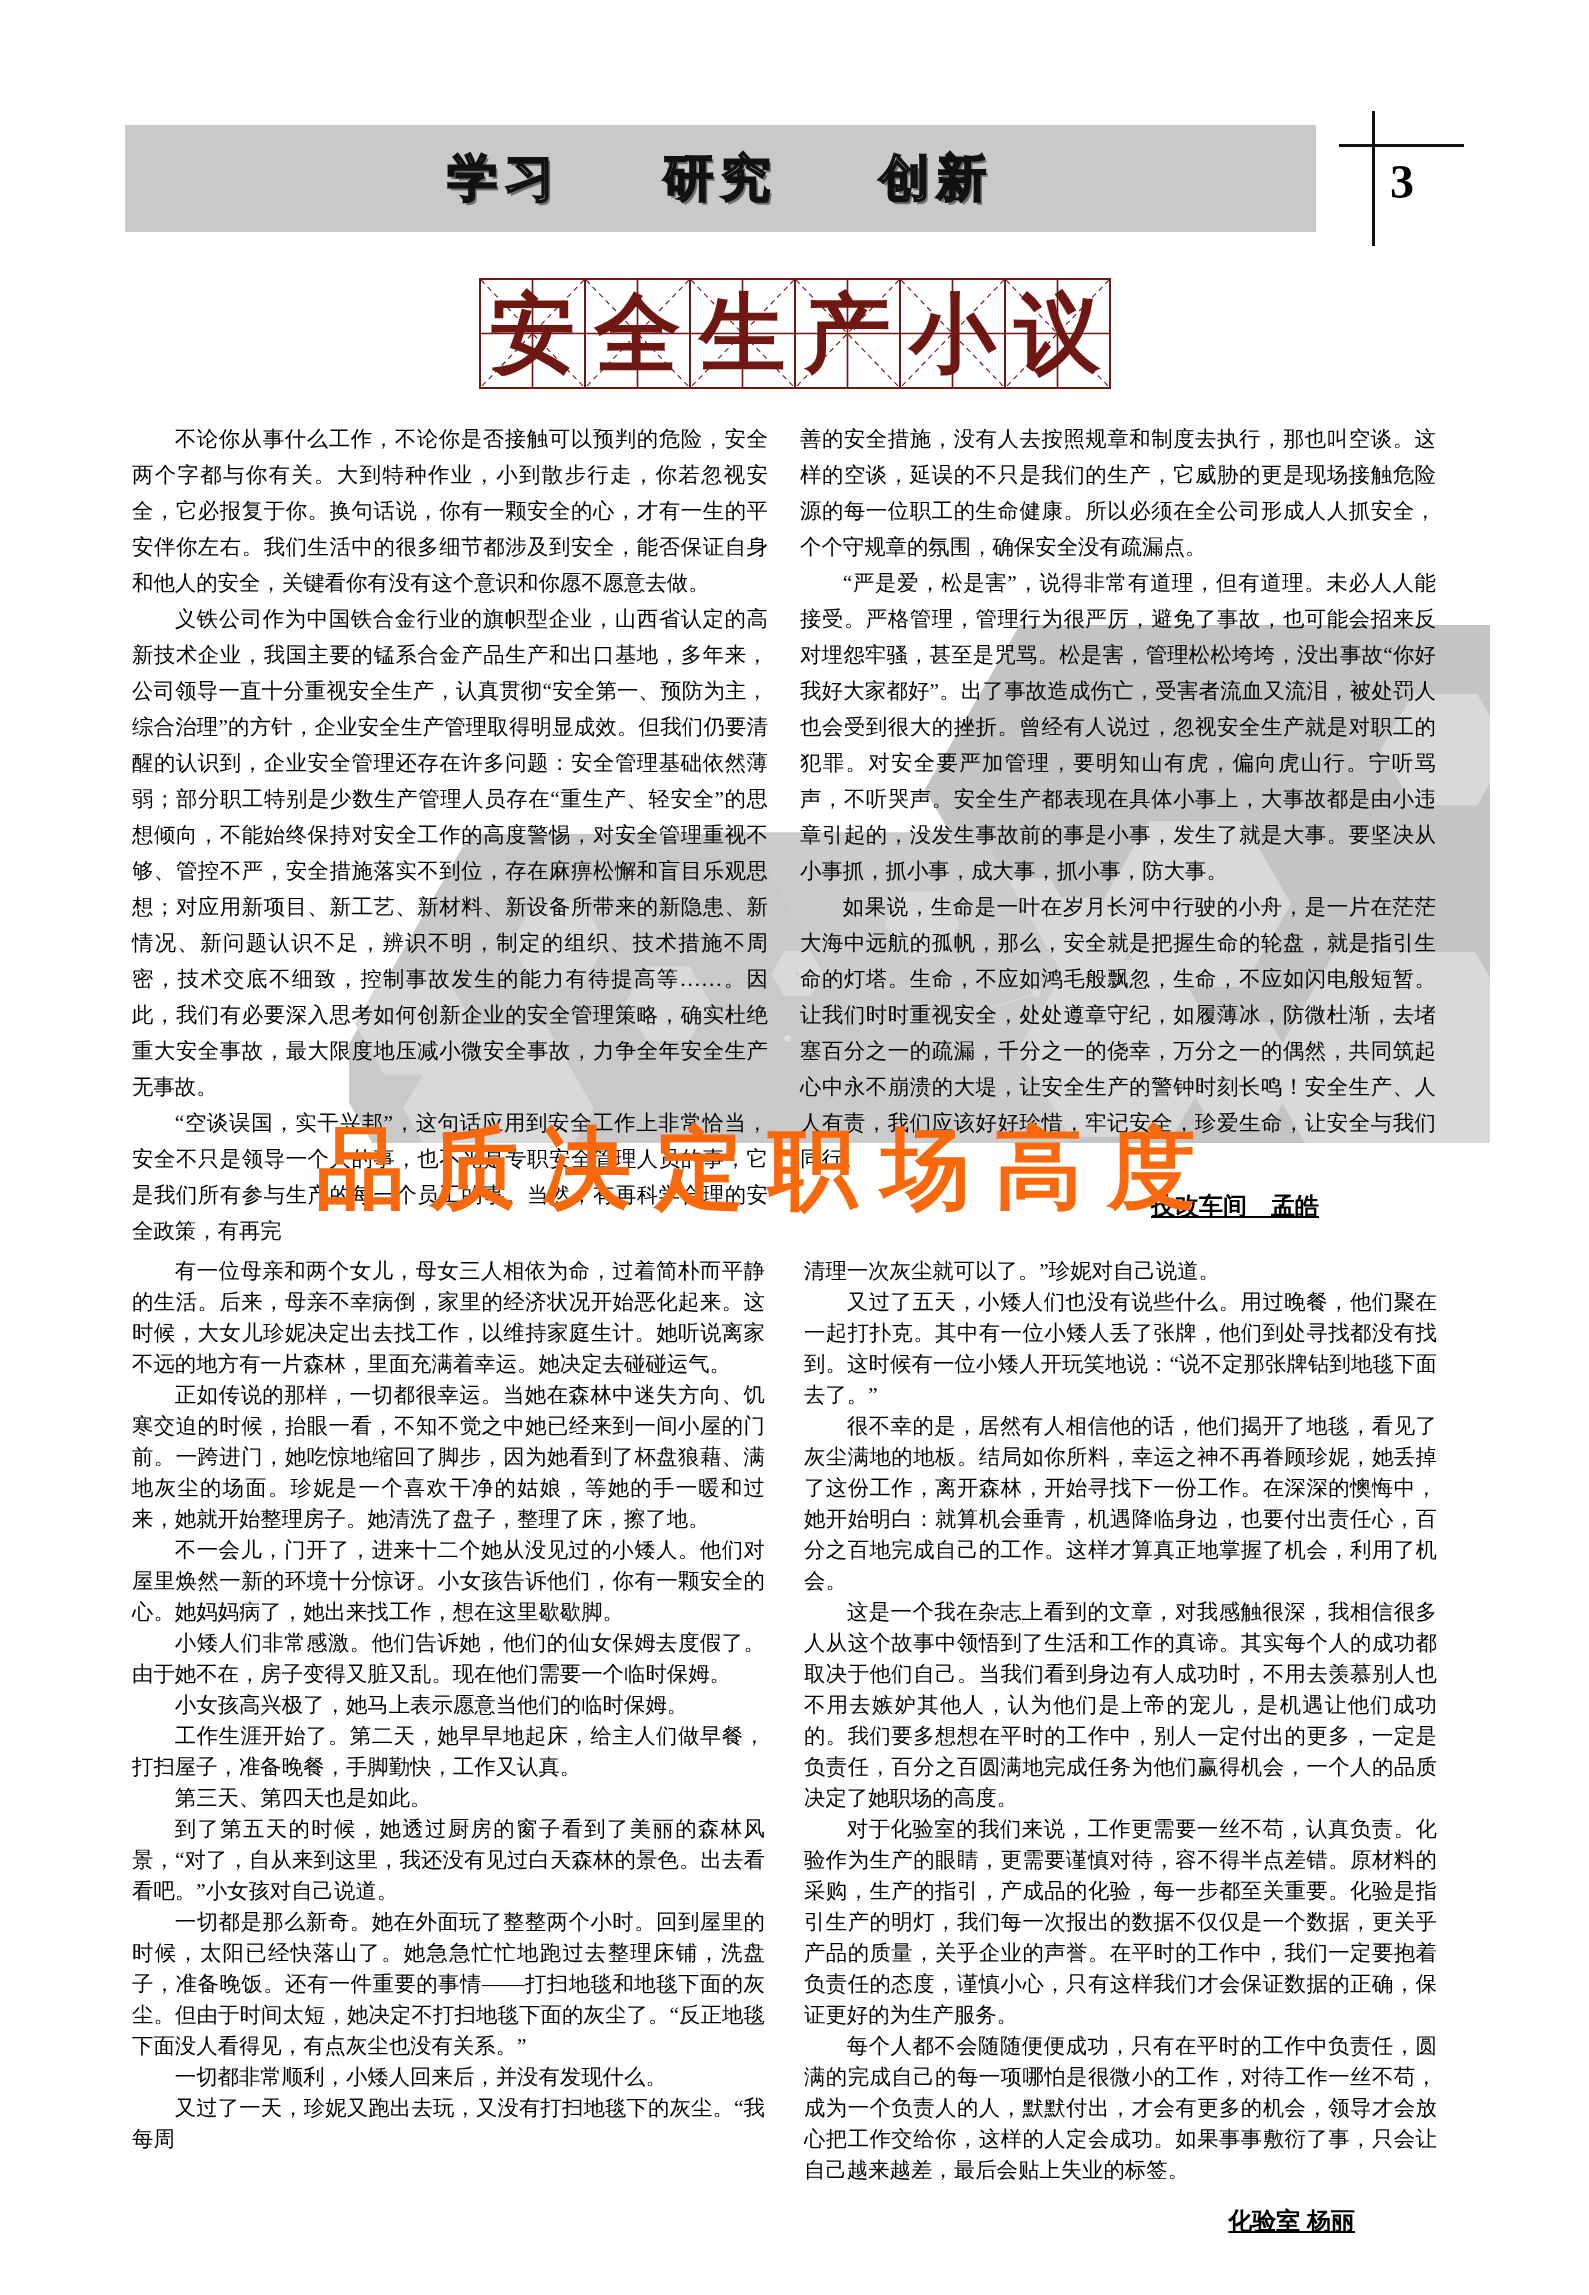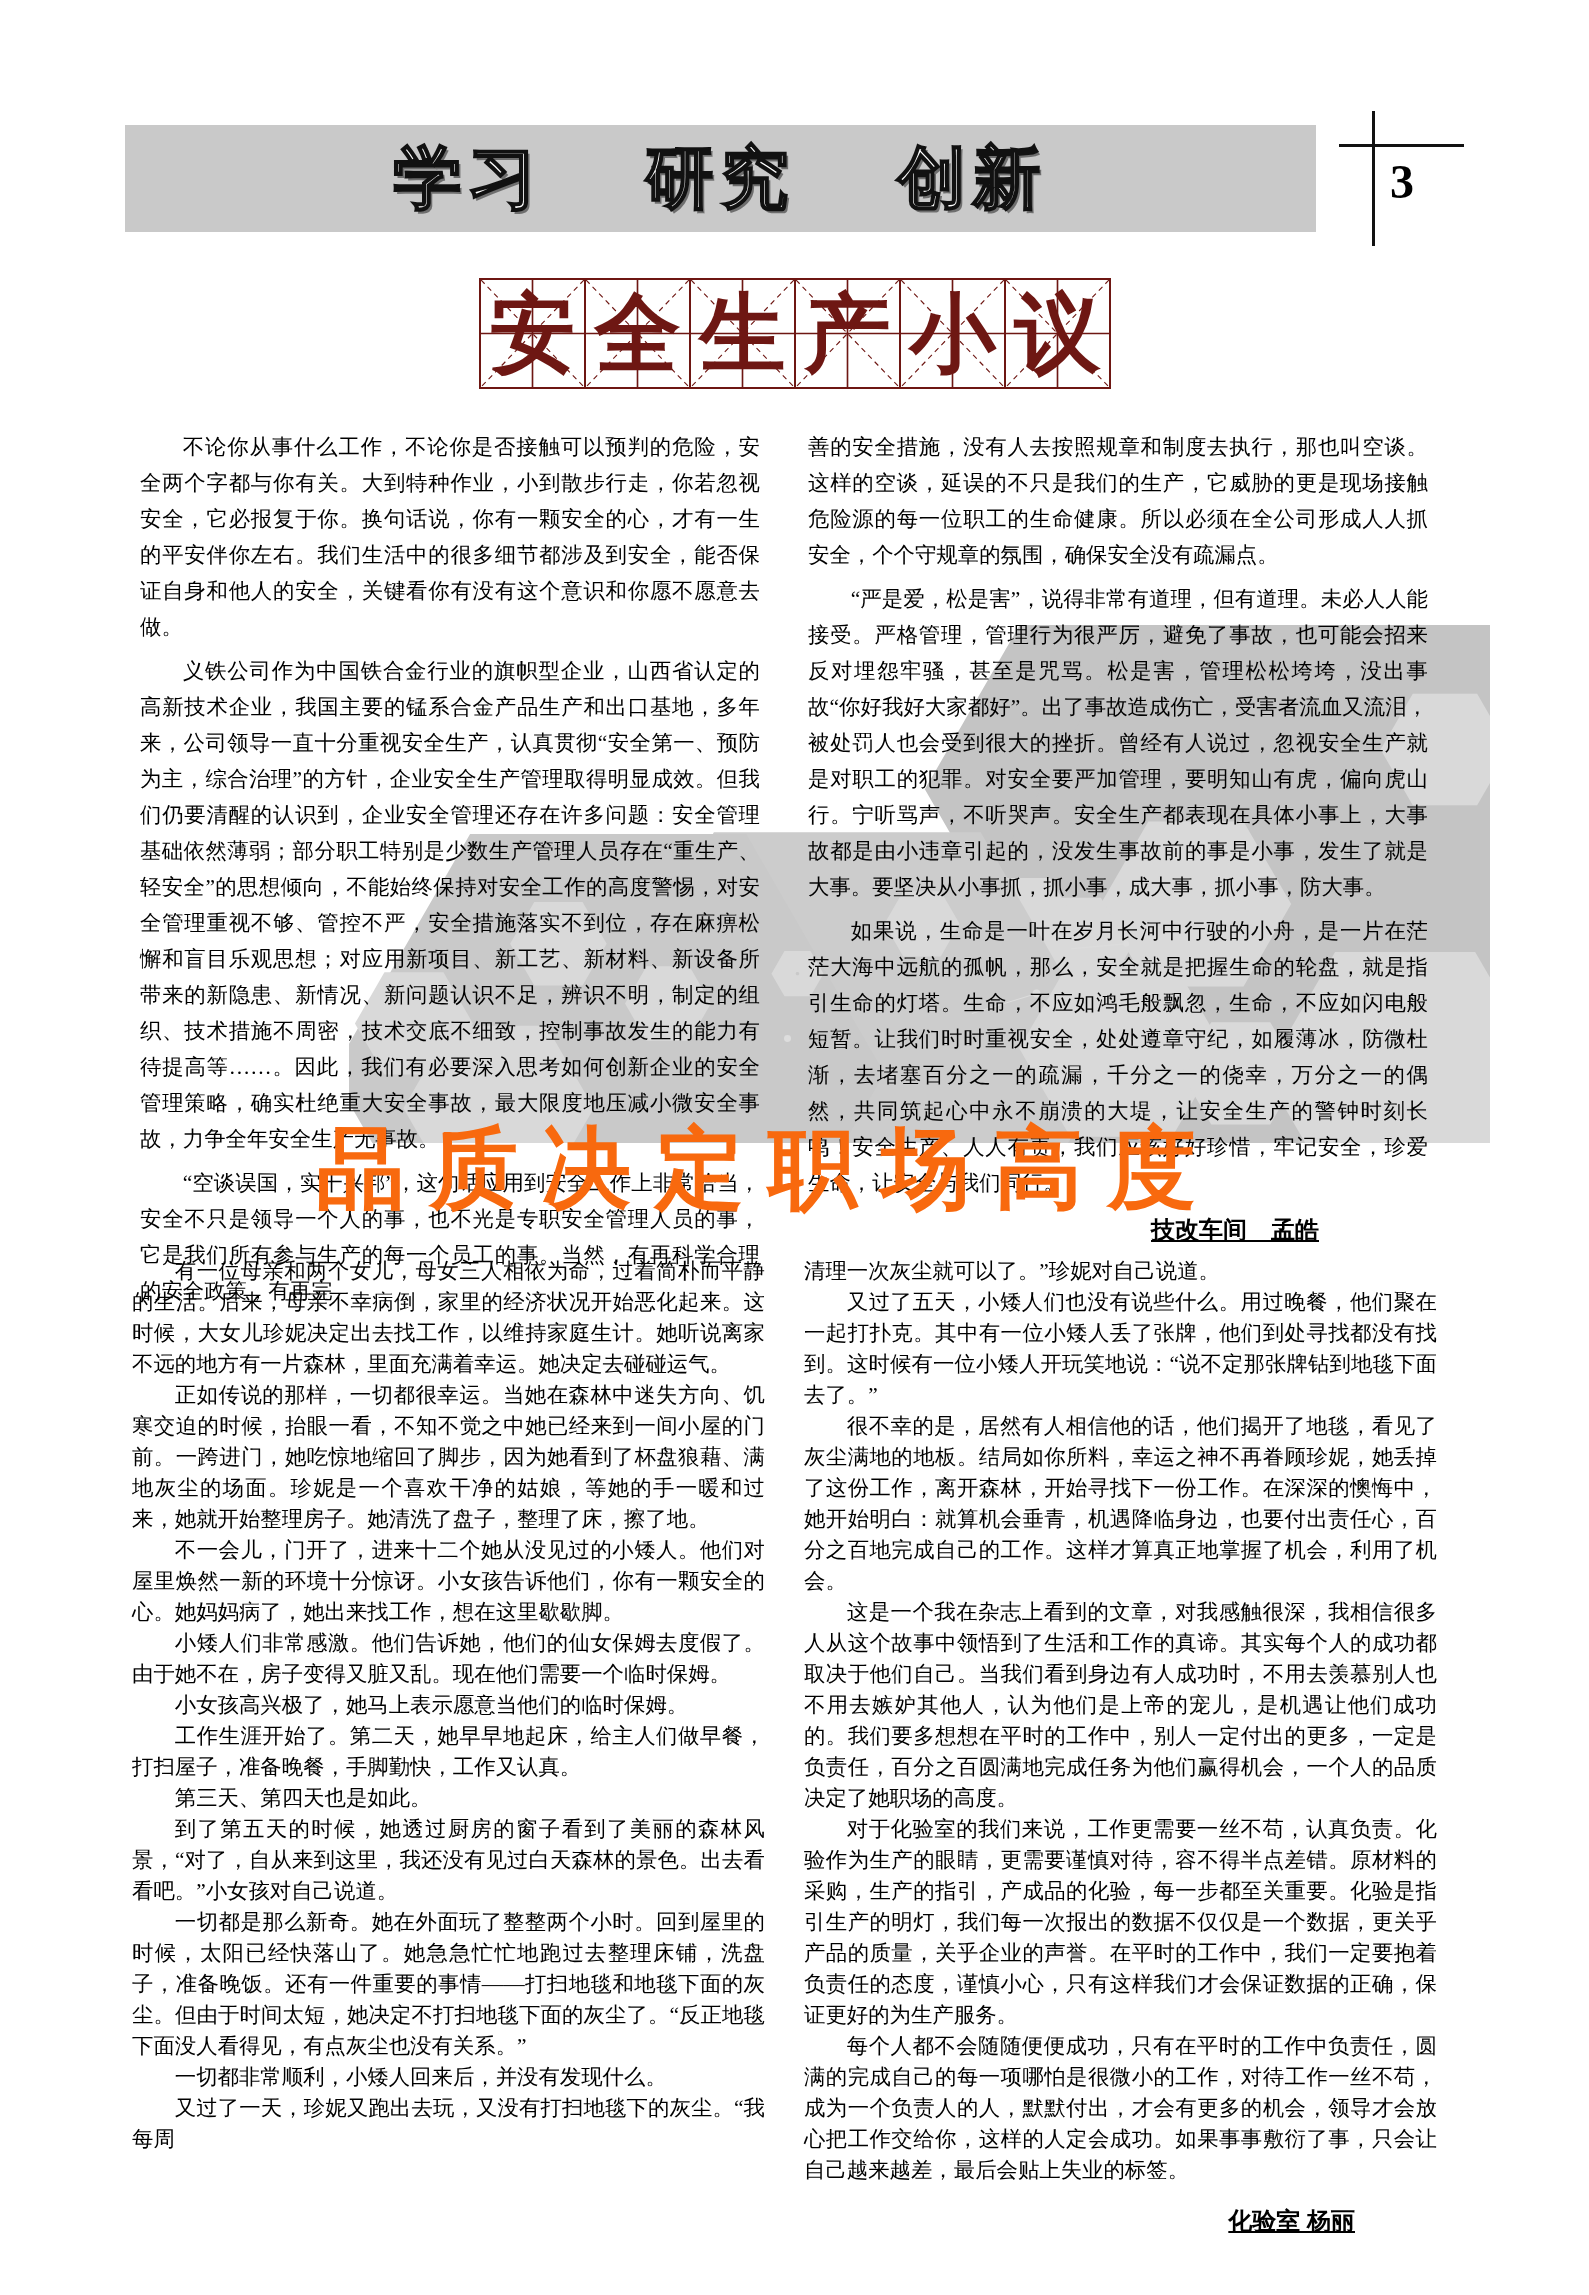--- a/index.html
+++ b/index.html
@@ -3,42 +3,42 @@
 <meta charset="utf-8">
 <style>
   html,body{margin:0;padding:0;background:#ffffff;}
   .page{position:relative;width:1589px;height:2295px;background:#ffffff;overflow:hidden;
         font-family:"Liberation Serif","DejaVu Serif",serif;color:#000;}
 
   
   .banner{position:absolute;left:125px;top:125px;width:1191px;height:107px;background:#c9c9c9;
           display:flex;align-items:center;justify-content:center;gap:102px;}
   .banner-word{font-family:"Liberation Sans","DejaVu Sans",sans-serif;font-weight:bold;
-               font-size:68px;letter-spacing:7px;color:#ffffff;
+               font-size:50px;letter-spacing:7px;color:#ffffff;
                -webkit-text-stroke:2px #111;text-shadow:2.5px 2.5px 0 rgba(0,0,0,0.45);}
 
   
   .crop-v{position:absolute;left:1372px;top:111px;width:2.5px;height:135px;background:#111;}
   .crop-h{position:absolute;left:1339px;top:144px;width:125px;height:2.5px;background:#111;}
   .page-number{position:absolute;left:1390px;top:154px;font-size:48px;font-weight:bold;}
 
   
   .title-grid{position:absolute;left:479px;top:278px;display:flex;}
   .char-box{position:relative;width:103px;height:107px;border:2px solid #6e1713;margin-left:-2px;}
   .char-box:first-child{margin-left:0;}
   .char-box svg{position:absolute;left:0;top:0;width:100%;height:100%;}
   .title-char{position:absolute;left:0;top:0;width:100%;height:100%;display:flex;
               align-items:center;justify-content:center;font-size:86px;font-weight:bold;
               color:#6e1713;line-height:1;}
 
   
   .article{position:absolute;left:132px;width:1305px;display:flex;gap:32px;text-align:justify;}
   .article .col{width:636px;}
   .a1{top:421px;}
-  .a1 p{margin:8px;font-size:21.4px;line-height:36px;text-indent:2em;}
+  .a1 p{margin:0;font-size:21.4px;line-height:36px;text-indent:2em;}
   .a2{top:1256px;gap:39px;}
   .a2 p{margin:0;font-size:21.4px;line-height:31px;text-indent:2em;}
   p.cont{text-indent:0;}
   .signature{font-family:"Liberation Sans","DejaVu Sans",sans-serif;font-weight:bold;
              text-align:right;font-size:24px;text-decoration:underline;}
   .sig1{margin-top:9px;padding-right:117px;line-height:40px;}
   .sig2{margin-top:15px;padding-right:82px;line-height:40px;}
 
   
   .title2{position:absolute;left:316px;top:1125px;width:957px;text-align:left;

